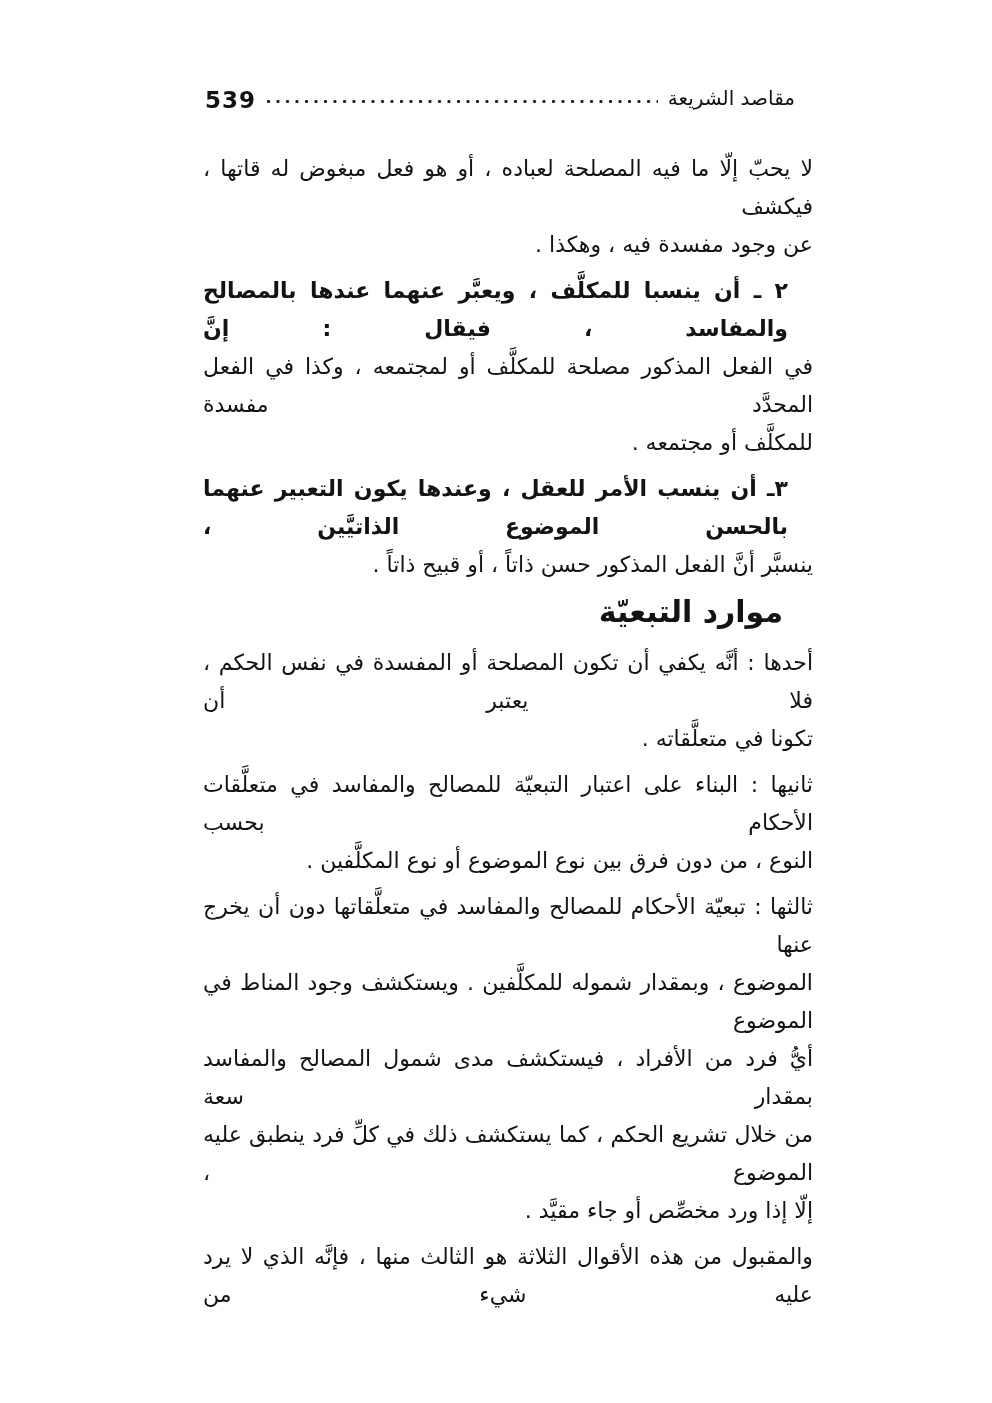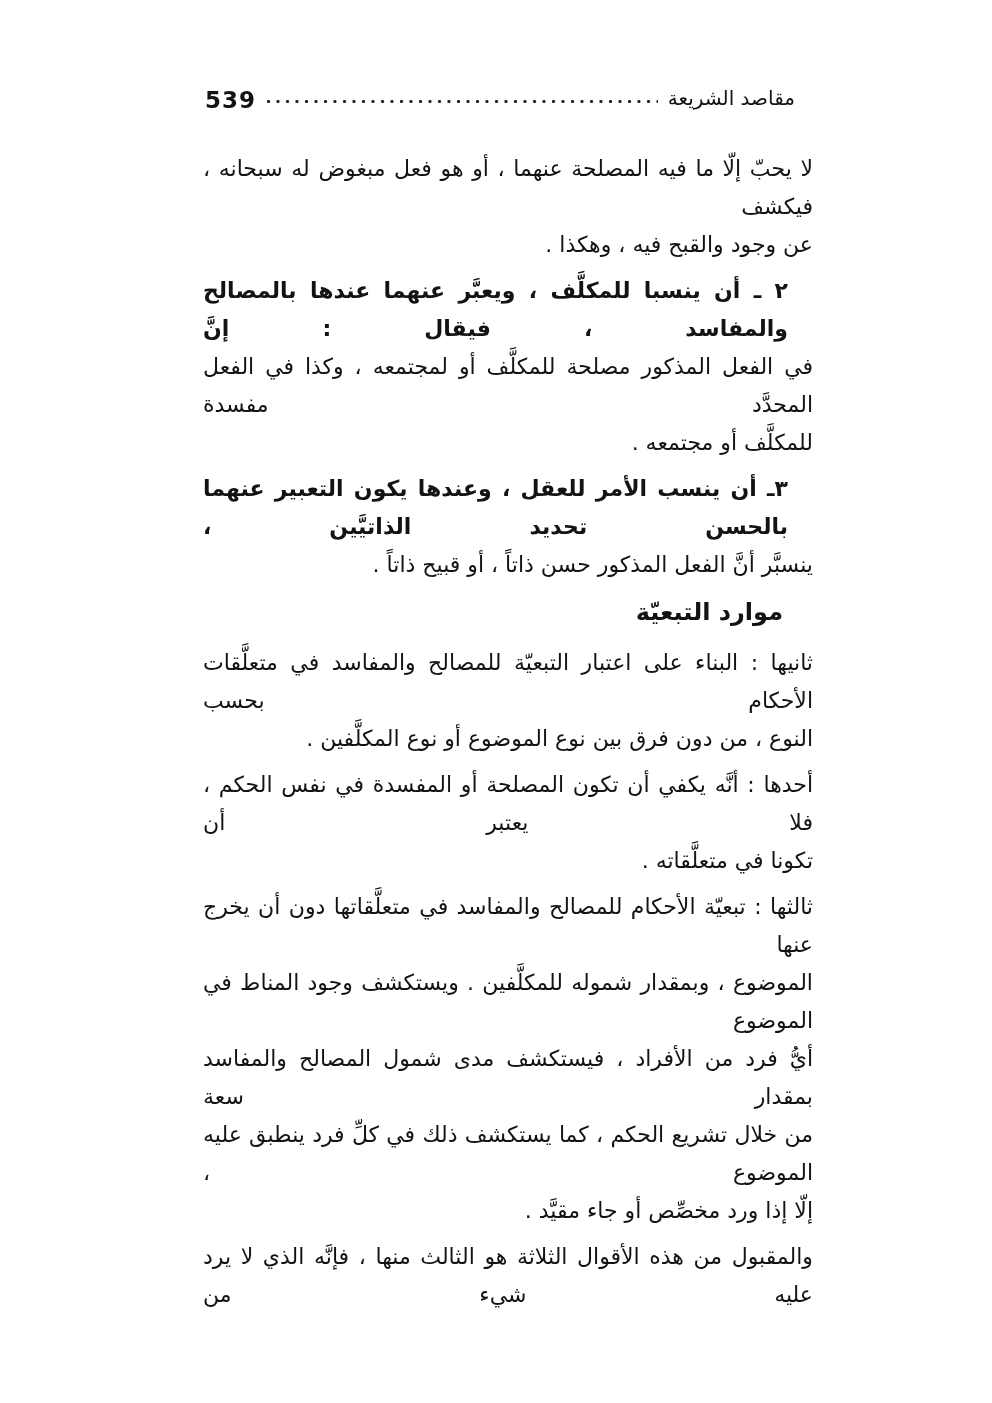--- a/index.html
+++ b/index.html
@@ -59,60 +59,60 @@
   .line {
     text-align: justify;
     text-align-last: justify;
     text-justify: inter-word;
     white-space: normal;
   }
   .line.final { text-align-last: right; }
   .line.first-indent { padding-right: 25px; font-weight: bold; }
   .section-heading {
     font-weight: bold;
-    font-size: 24px;
+    font-size: 30px;
     line-height: 40px;
     width: fit-content;
     margin: 8px 30px 12px 7px;
     white-space: nowrap;
   }
 </style>
 </head>
 <body>
 
 <div class="page">
 
   <div class="running-header">
     <span class="header-title">مقاصد الشريعة</span>
     <span class="dot-leader"></span>
     <span class="page-number">539</span>
   </div>
 
   <div class="page-body">
       <div class="paragraph">
-        <div class="line">لا يحبّ إلّا ما فيه المصلحة عنهما ، أو هو فعل مبغوض له سبحانه ، فيكشف</div>
-        <div class="line final">عن وجود والقبح فيه ، وهكذا .</div>
+        <div class="line">لا يحبّ إلّا ما فيه المصلحة لعباده ، أو هو فعل مبغوض له قاتها ، فيكشف</div>
+        <div class="line final">عن وجود مفسدة فيه ، وهكذا .</div>
       </div>
       <div class="paragraph">
         <div class="line first-indent">٢ ـ أن ينسبا للمكلَّف ، ويعبَّر عنهما عندها بالمصالح والمفاسد ، فيقال : إنَّ</div>
         <div class="line">في الفعل المذكور مصلحة للمكلَّف أو لمجتمعه ، وكذا في الفعل المحدَّد مفسدة</div>
         <div class="line final">للمكلَّف أو مجتمعه .</div>
       </div>
       <div class="paragraph">
-        <div class="line first-indent">٣ـ أن ينسب الأمر للعقل ، وعندها يكون التعبير عنهما بالحسن تحديد الذاتيَّين ،</div>
+        <div class="line first-indent">٣ـ أن ينسب الأمر للعقل ، وعندها يكون التعبير عنهما بالحسن الموضوع الذاتيَّين ،</div>
         <div class="line final">ينسبَّر أنَّ الفعل المذكور حسن ذاتاً ، أو قبيح ذاتاً .</div>
       </div>
       <div class="section-heading">موارد التبعيّة</div>
       <div class="paragraph">
+        <div class="line">أحدها : أنَّه يكفي أن تكون المصلحة أو المفسدة في نفس الحكم ، فلا يعتبر أن</div>
+        <div class="line final">تكونا في متعلَّقاته .</div>
+      </div>
+      <div class="paragraph">
         <div class="line">ثانيها : البناء على اعتبار التبعيّة للمصالح والمفاسد في متعلَّقات الأحكام بحسب</div>
         <div class="line final">النوع ، من دون فرق بين نوع الموضوع أو نوع المكلَّفين .</div>
-      </div>
-      <div class="paragraph">
-        <div class="line">أحدها : أنَّه يكفي أن تكون المصلحة أو المفسدة في نفس الحكم ، فلا يعتبر أن</div>
-        <div class="line final">تكونا في متعلَّقاته .</div>
       </div>
       <div class="paragraph">
         <div class="line">ثالثها : تبعيّة الأحكام للمصالح والمفاسد في متعلَّقاتها دون أن يخرج عنها</div>
         <div class="line">الموضوع ، وبمقدار شموله للمكلَّفين . ويستكشف وجود المناط في الموضوع</div>
         <div class="line">أيُّ فرد من الأفراد ، فيستكشف مدى شمول المصالح والمفاسد بمقدار سعة</div>
         <div class="line">من خلال تشريع الحكم ، كما يستكشف ذلك في كلِّ فرد ينطبق عليه الموضوع ،</div>
         <div class="line final">إلّا إذا ورد مخصِّص أو جاء مقيَّد .</div>
       </div>
       <div class="paragraph">
         <div class="line">والمقبول من هذه الأقوال الثلاثة هو الثالث منها ، فإنَّه الذي لا يرد عليه شيء من</div>

